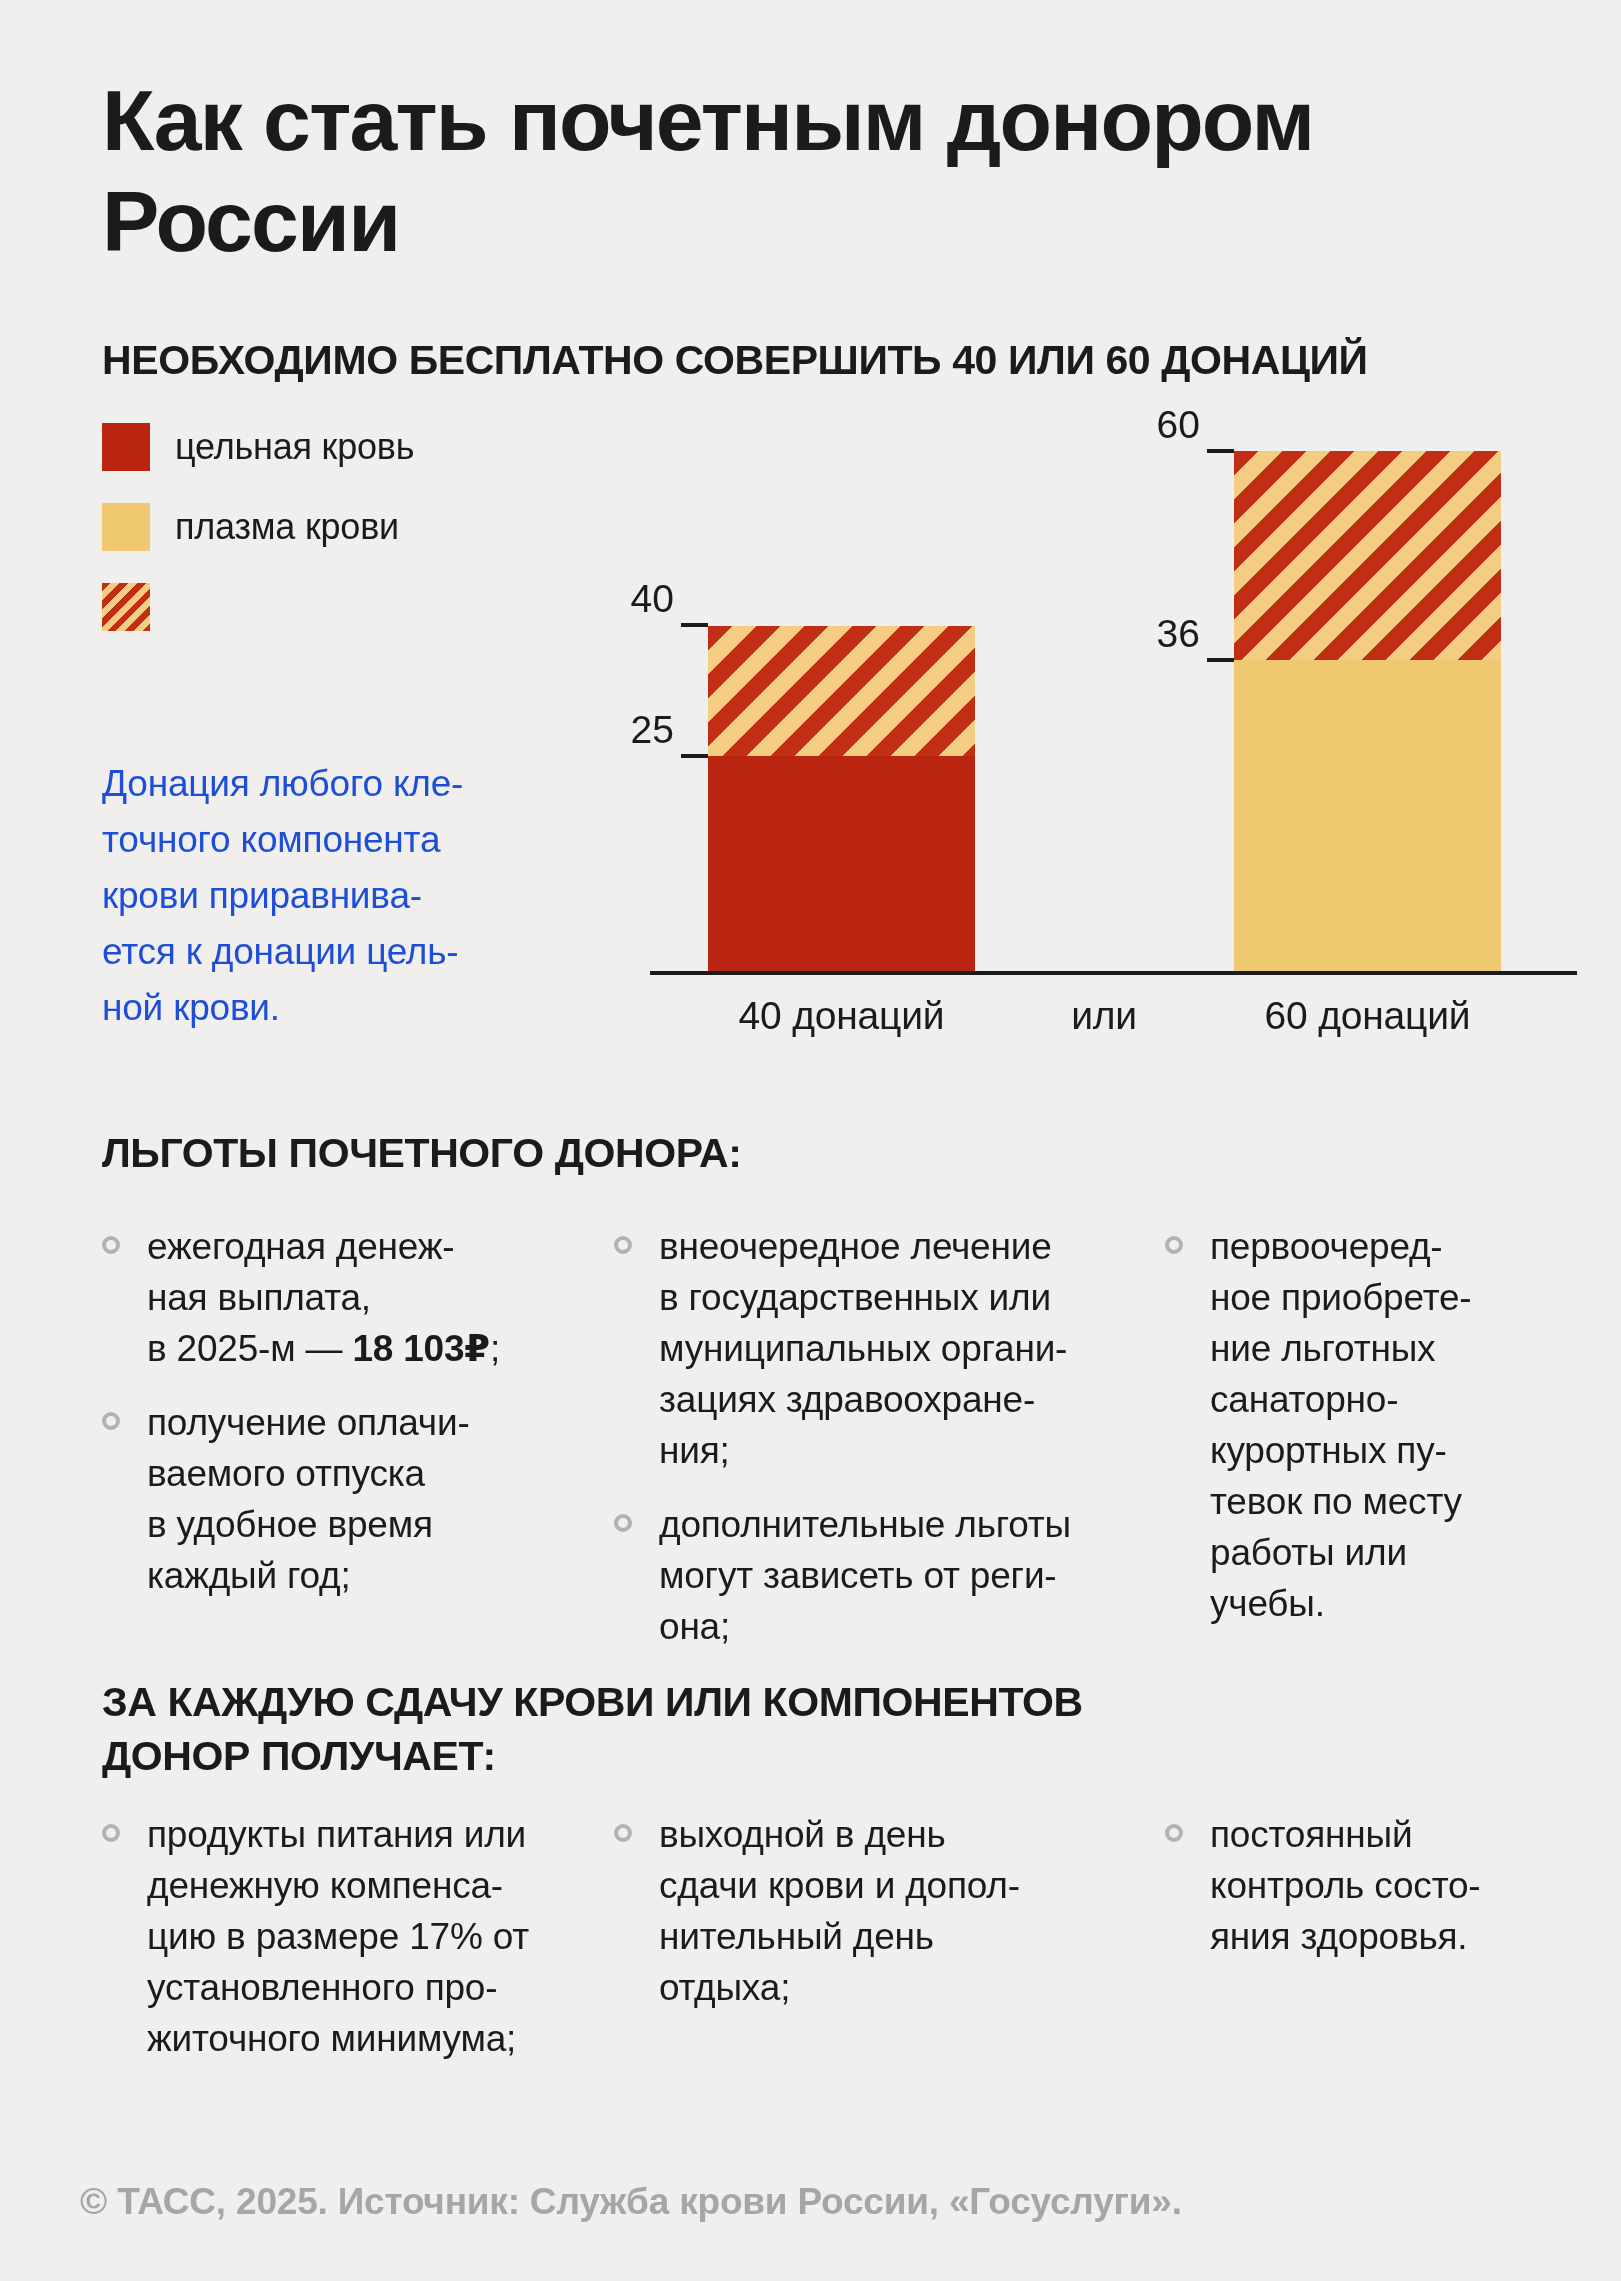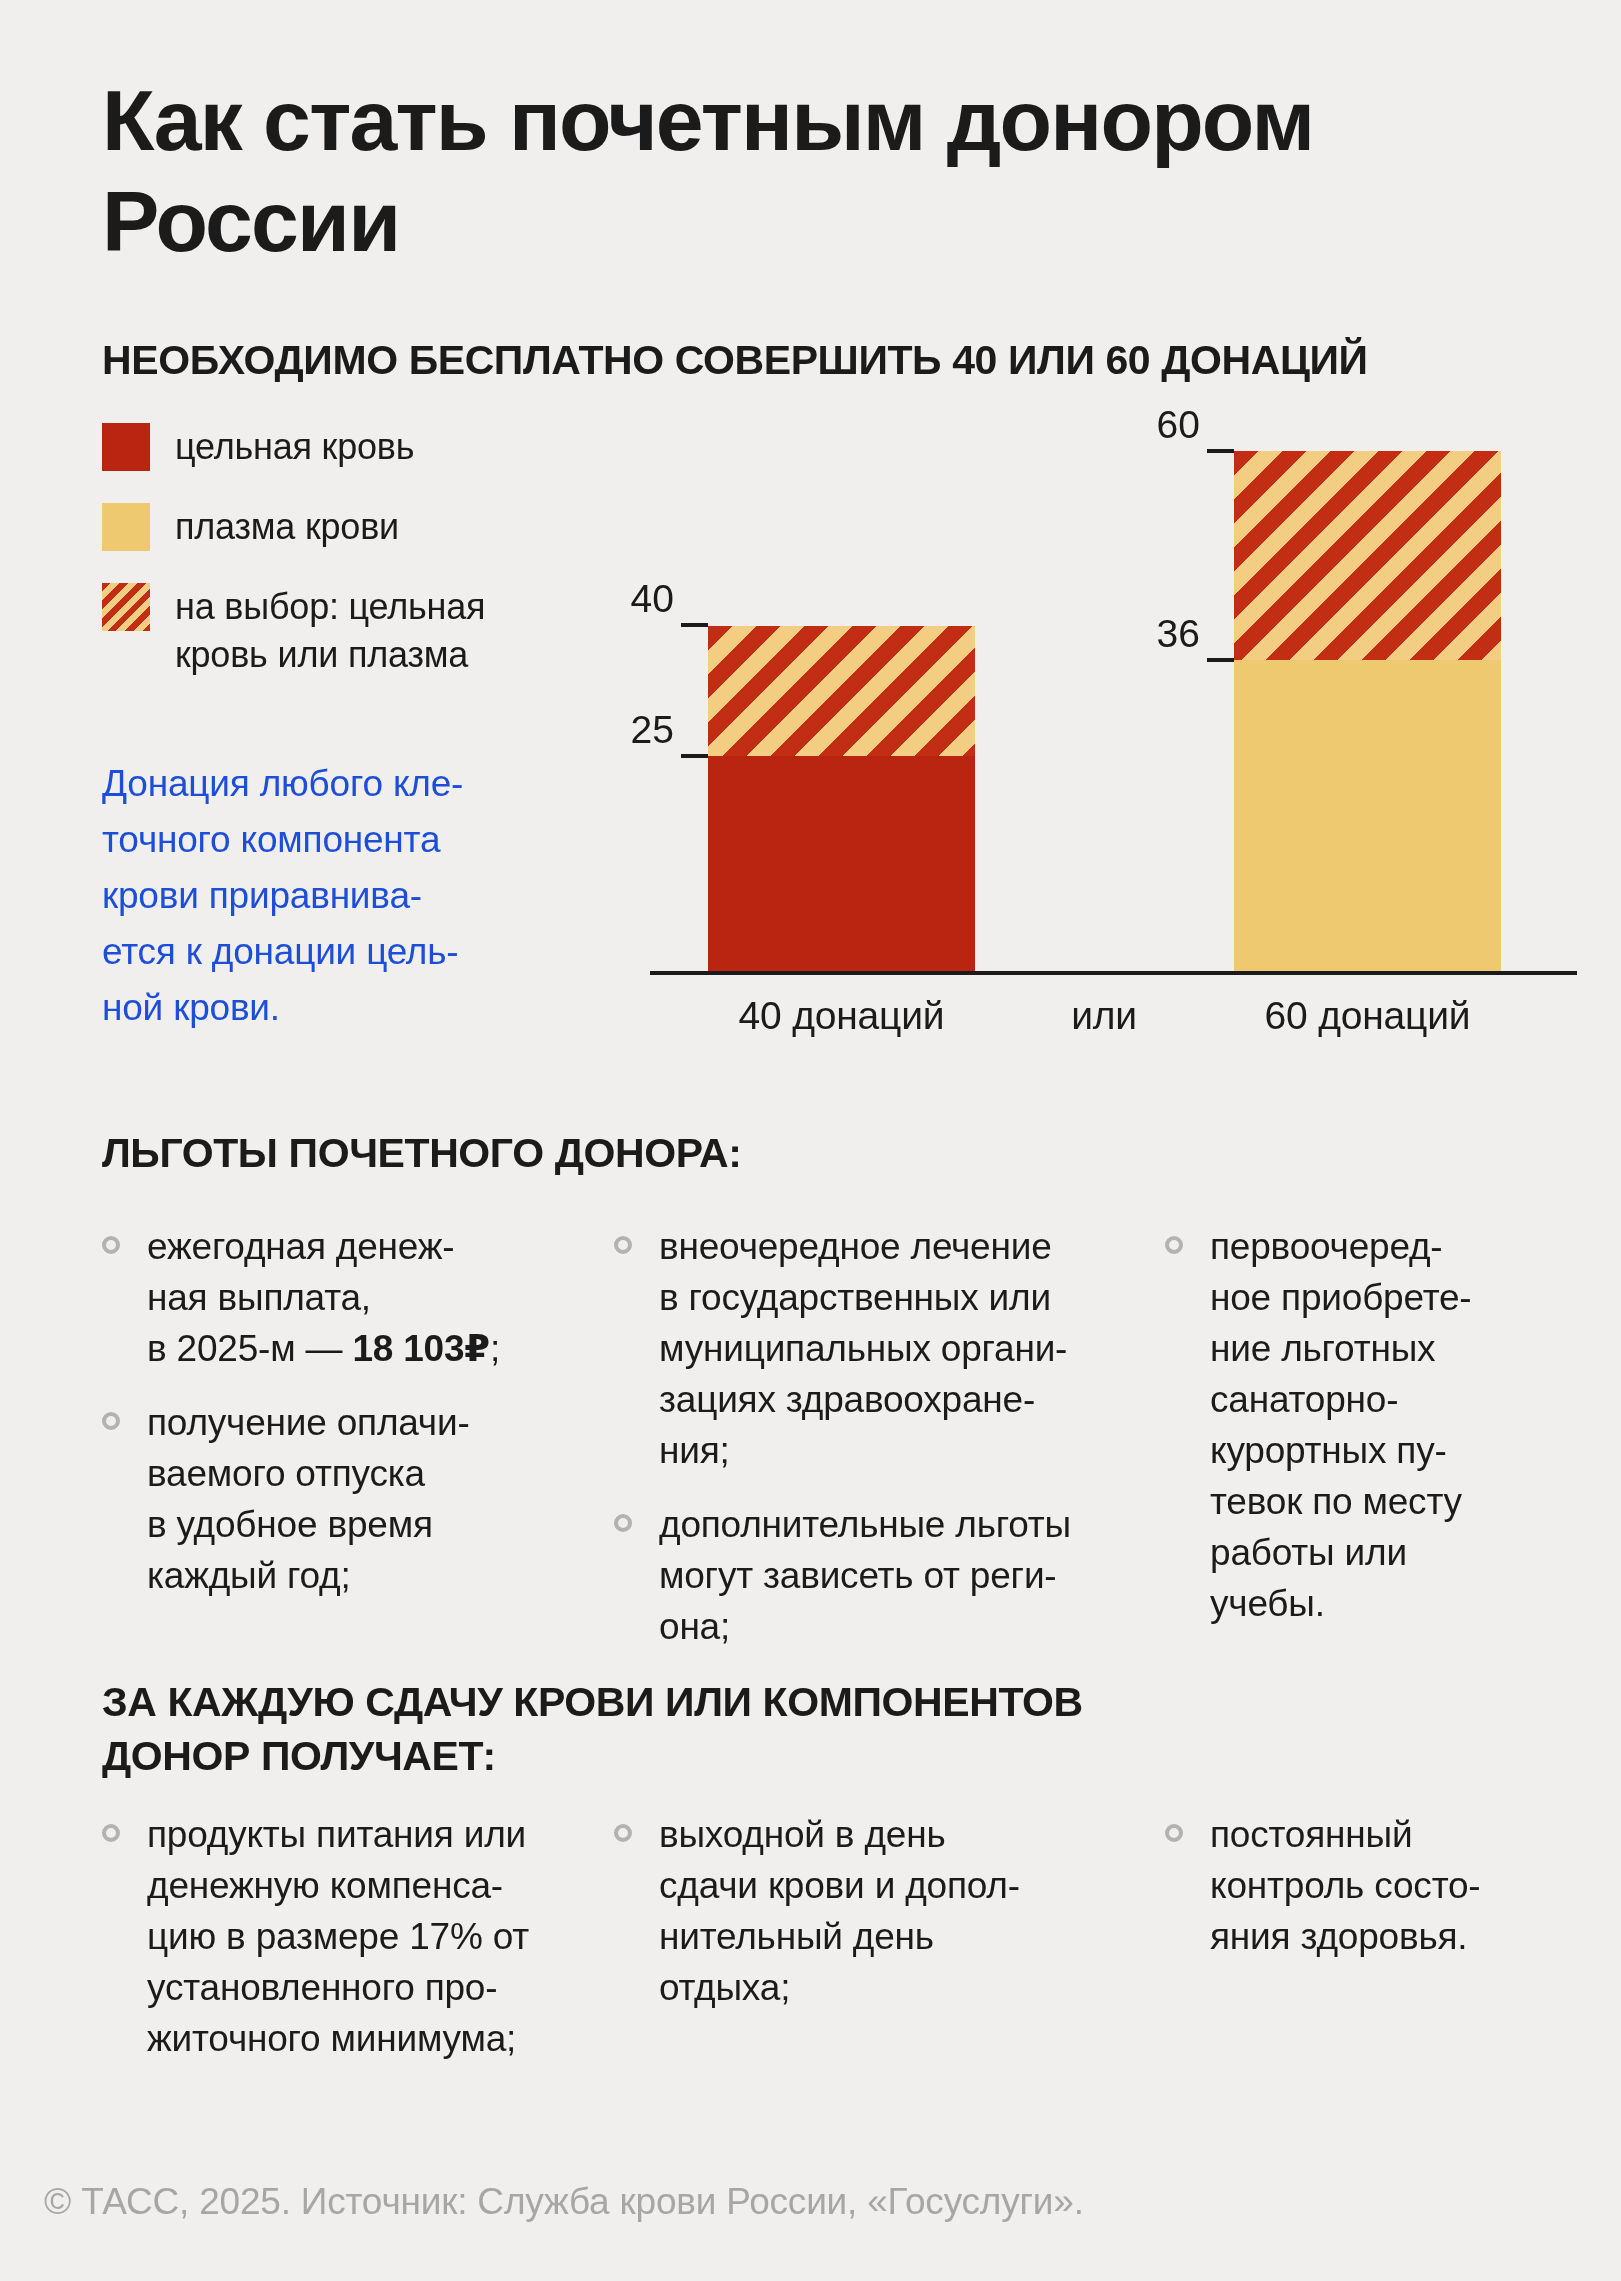--- a/index.html
+++ b/index.html
@@ -53,21 +53,21 @@
   .ring {
     box-sizing:border-box; width:18px; height:18px; flex:none;
     border:4.5px solid #b2b2b2; border-radius:50%;
     margin:15px 27px 0 0;
   }
   .item-text { font-size:37px; line-height:51px; white-space:pre-line; letter-spacing:-0.2px; }
   .item-text .b { font-weight:700; }
   .per-donation-head { }
   .cols2 { margin-top:25px; }
   .footer {
-    margin:94px 53px 0 44px; font-size:37px; color:#a6a6a6; letter-spacing:-0.2px;
+    margin:94px 53px 0 80px; font-size:37px; color:#a6a6a6; letter-spacing:-0.2px;font-weight:bold;
   }
   :root { --red:#ba2511; --yellow:#eec96f; --sred:#c12d15; --syellow:#f3cd81; }
 </style>
 </head>
 <body>
 
 <div class="page">
 
   <h1>Как стать почетным донором России</h1>
 
@@ -78,22 +78,20 @@
           <div class="lrow">
             <span class="sw solid-red"></span>
             <span class="legend-label">цельная кровь</span>
           </div>
           <div class="lrow">
             <span class="sw solid-yellow"></span>
             <span class="legend-label">плазма крови</span>
           </div>
           <div class="lrow">
             <span class="sw striped"></span>
-            <span class="legend-label">на выбор: цельная
-кровь или плазма</span>
           </div>
         </div>
       <div class="note">Донация любого кле-
 точного компонента
 крови приравнива-
 ется к донации цель-
 ной крови.</div>
       <div class="chart">
           <div class="bar" style="left: 58px; width: 267px;">
             <div class="seg solid-red" style="height: 217px;"></div>

